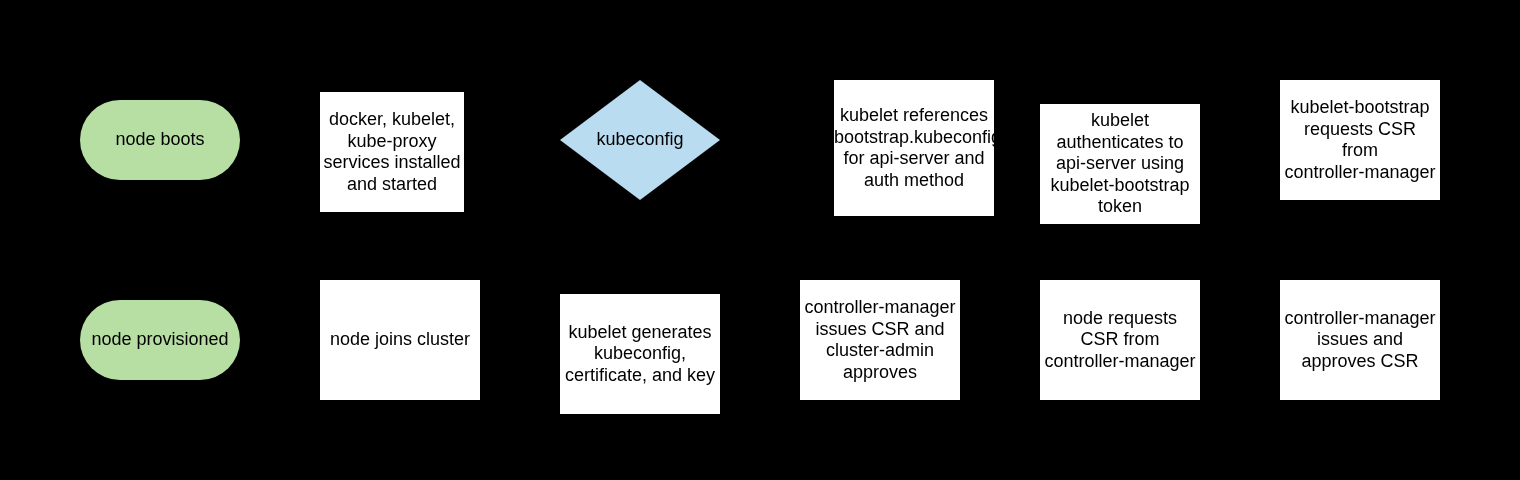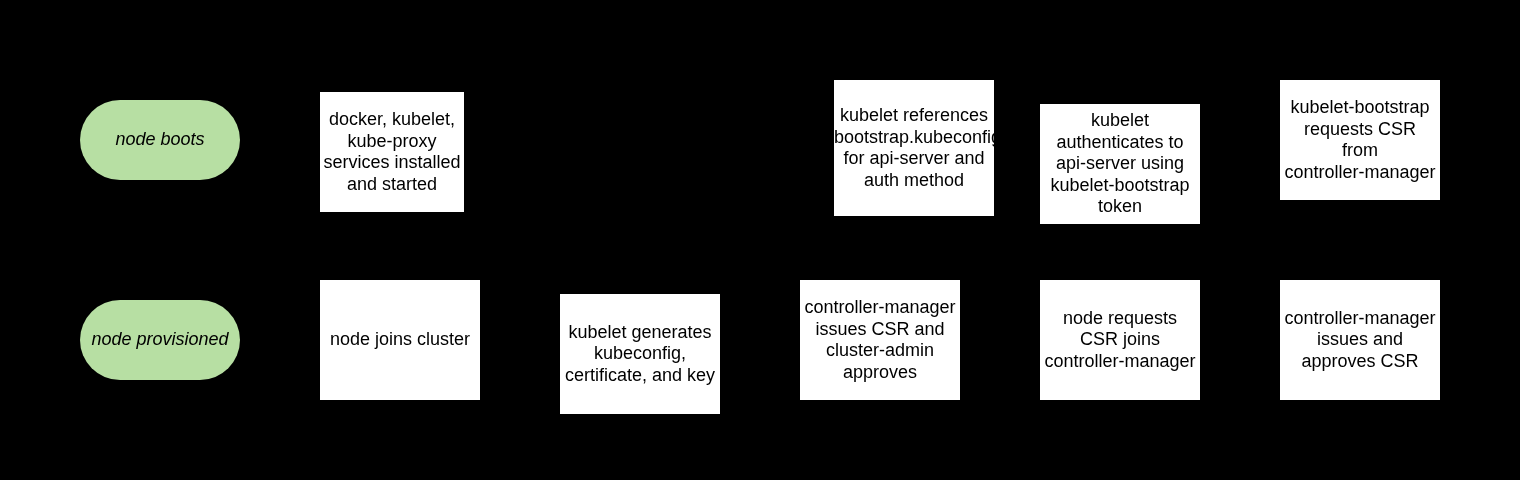--- a/index.html
+++ b/index.html
@@ -19,40 +19,43 @@
     overflow: hidden;
     font-size: 18px;
     line-height: 21.5px;
   }
   .node .label {
     width: 100%;
     text-align: center;
     white-space: pre-line;
   }
   .process   { background: var(--process-fill, #ffffff); }
-  .terminator{ background: var(--terminator-fill, #b7dfa3); border-radius: 40px; font-style: italic; }
+  .terminator{ background: var(--terminator-fill, #b7dfa3); border-radius: 40px; }
   .decision  { background: var(--decision-fill, #badcf0);
                clip-path: polygon(50% 0, 100% 50%, 50% 100%, 0 50%); }
 </style>
 </head>
 <body>
 
 <div id="canvas">
 
   <div class="node terminator" style="left:80px; top:100px; width:160px; height:80px;">
     <span class="label">node boots</span>
   </div>
 
   <div class="node process" style="left:320px; top:80px; width:144px; height:120px;margin-top:12px;">
     <span class="label">docker, kubelet,
 kube-proxy
 services installed
 and started</span>
   </div>
 
+  <div class="node decision" style="left:560px; top:80px; width:160px; height:120px;">
+    <span class="label">kubeconfig</span>
+  </div>
 
   <div class="node process" style="left:834px; top:80px; width:160px; height:136px;">
     <span class="label">kubelet references
 bootstrap.kubeconfig
 for api-server and
 auth method</span>
   </div>
 
   <div class="node process" style="left:1040px; top:80px; width:160px; height:120px;margin-top:24px;">
     <span class="label">kubelet
@@ -85,21 +88,21 @@
 
   <div class="node process" style="left:800px; top:280px; width:160px; height:120px;">
     <span class="label">controller-manager
 issues CSR and
 cluster-admin
 approves</span>
   </div>
 
   <div class="node process" style="left:1040px; top:280px; width:160px; height:120px;">
     <span class="label">node requests
-CSR joins
+CSR from
 controller-manager</span>
   </div>
 
   <div class="node process" style="left:1280px; top:280px; width:160px; height:120px;">
     <span class="label">controller-manager
 issues and
 approves CSR</span>
   </div>
 
 </div>

